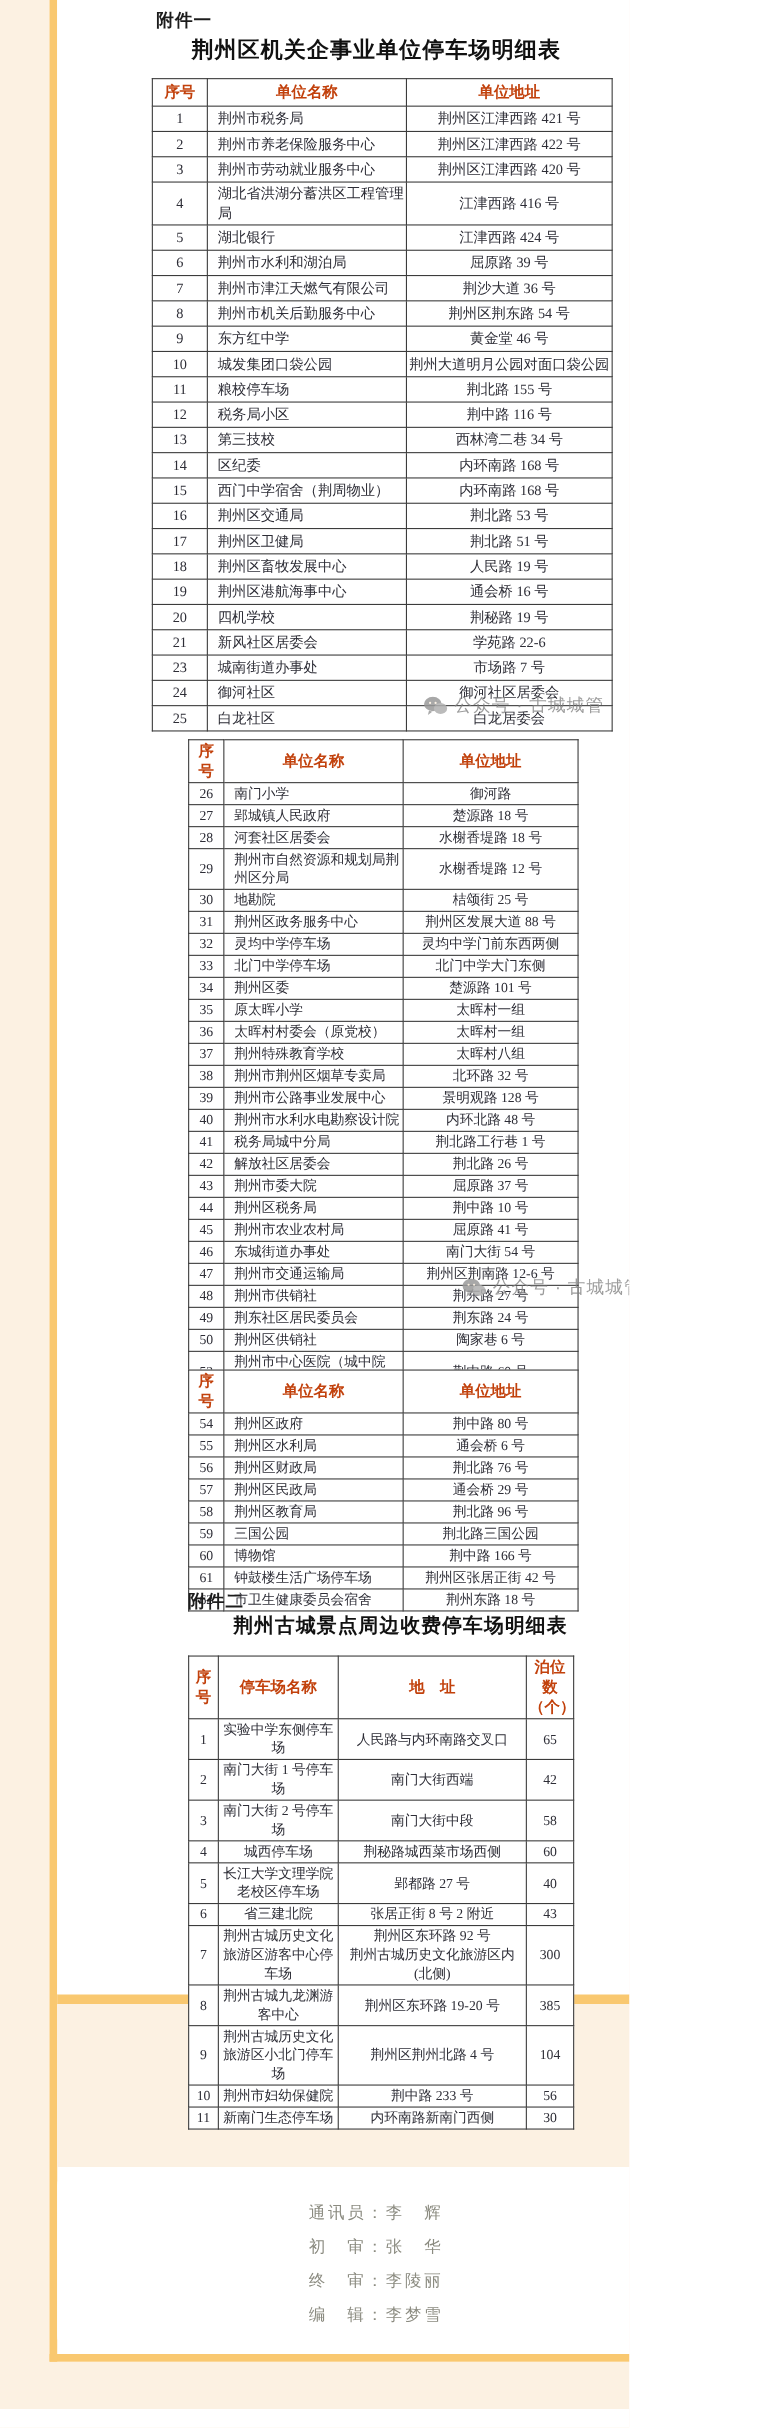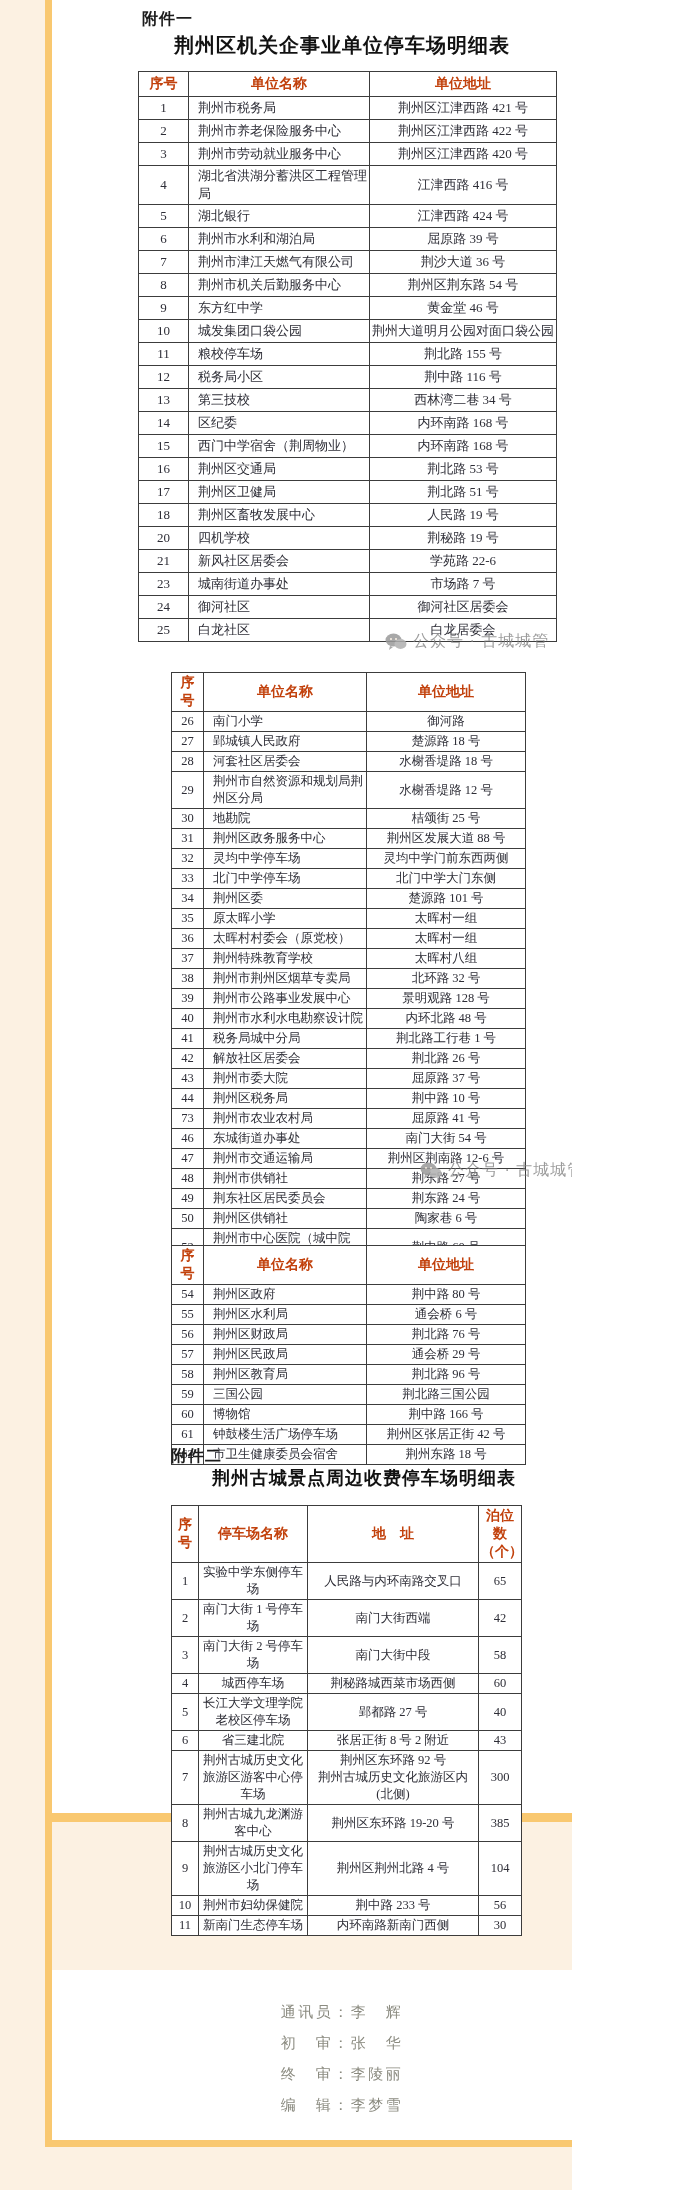--- a/index.html
+++ b/index.html
@@ -177,20 +177,25 @@
               <td>17</td>
               <td>荆州区卫健局</td>
               <td>荆北路 51 号</td>
             </tr>
             <tr>
               <td>18</td>
               <td>荆州区畜牧发展中心</td>
               <td>人民路 19 号</td>
             </tr>
             <tr>
+              <td>19</td>
+              <td>荆州区港航海事中心</td>
+              <td>通会桥 16 号</td>
+            </tr>
+            <tr>
               <td>20</td>
               <td>四机学校</td>
               <td>荆秘路 19 号</td>
             </tr>
             <tr>
               <td>21</td>
               <td>新风社区居委会</td>
               <td>学苑路 22-6</td>
             </tr>
             <tr>
@@ -325,21 +330,21 @@
               <td>43</td>
               <td>荆州市委大院</td>
               <td>屈原路 37 号</td>
             </tr>
             <tr>
               <td>44</td>
               <td>荆州区税务局</td>
               <td>荆中路 10 号</td>
             </tr>
             <tr>
-              <td>73</td>
+              <td>45</td>
               <td>荆州市农业农村局</td>
               <td>屈原路 41 号</td>
             </tr>
             <tr>
               <td>46</td>
               <td>东城街道办事处</td>
               <td>南门大街 54 号</td>
             </tr>
             <tr>
               <td>47</td>

